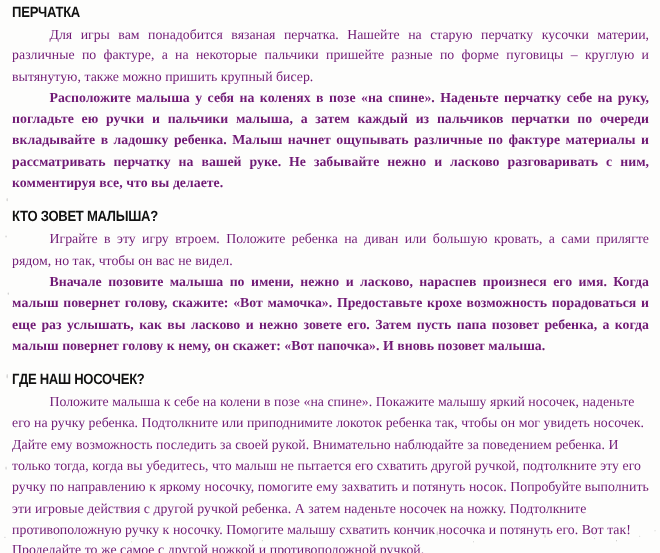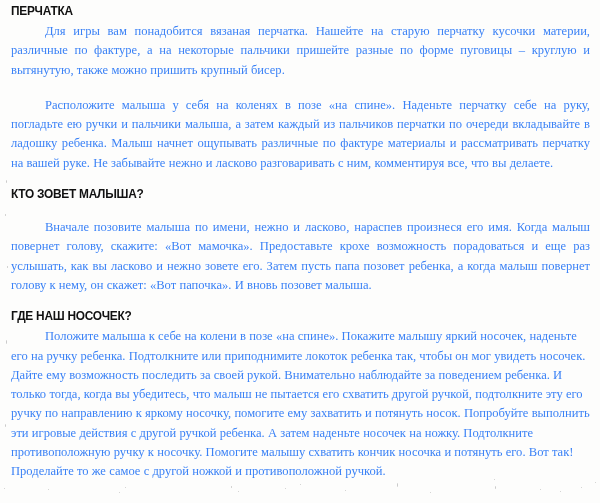--- a/index.html
+++ b/index.html
@@ -44,30 +44,30 @@
     margin: 0;
     white-space: nowrap;
   }
 
   .heading.h-first { margin-top: 2px; }
   .heading.h-next  { margin-top: 13px; }
 
   .para {
     font-size: 12.55px;
     line-height: 19.3px;
-    color: #3b82f6;
+    color: #701a75;
     text-align: justify;
     text-justify: inter-word;
     margin: 0;
     text-indent: 34px;
     hyphens: none;
     word-spacing: 0.1px;
   }
   .para.first-after-heading { margin-top: 3px; }
-  .para.follow { margin-top: 16px; }
+  .para.follow { margin-top: 0px; font-weight: bold; }
 
   .para:last-child { text-align: left; }
 
   
   .para { }
 
   .speckles {
     position: absolute;
     inset: 0;
     pointer-events: none;
@@ -83,20 +83,21 @@
 <body>
 
 <div class="page">
   <div class="content">
 
     <h2 class="heading h-first">ПЕРЧАТКА</h2>
     <p class="para first-after-heading">Для игры вам понадобится вязаная перчатка. Нашейте на старую перчатку кусочки материи, различные по фактуре, а на некоторые пальчики пришейте разные по форме пуговицы – круглую и вытянутую, также можно пришить крупный бисер.</p>
     <p class="para follow">Расположите малыша у себя на коленях в позе «на спине». Наденьте перчатку себе на руку, погладьте ею ручки и пальчики малыша, а затем каждый из пальчиков перчатки по очереди вкладывайте в ладошку ребенка. Малыш начнет ощупывать различные по фактуре материалы и рассматривать перчатку на вашей руке. Не забывайте нежно и ласково разговаривать с ним, комментируя все, что вы делаете.</p>
 
     <h2 class="heading h-next">КТО ЗОВЕТ МАЛЫША?</h2>
+    <p class="para first-after-heading">Играйте в эту игру втроем. Положите ребенка на диван или большую кровать, а сами прилягте рядом, но так, чтобы он вас не видел.</p>
     <p class="para follow">Вначале позовите малыша по имени, нежно и ласково, нараспев произнеся его имя. Когда малыш повернет голову, скажите: «Вот мамочка». Предоставьте крохе возможность порадоваться и еще раз услышать, как вы ласково и нежно зовете его. Затем пусть папа позовет ребенка, а когда малыш повернет голову к нему, он скажет: «Вот папочка». И вновь позовет малыша.</p>
 
     <h2 class="heading h-next">ГДЕ НАШ НОСОЧЕК?</h2>
     <p class="para first-after-heading">Положите малыша к себе на колени в позе «на спине». Покажите малышу яркий носочек, наденьте его на ручку ребенка. Подтолкните или приподнимите локоток ребенка так, чтобы он мог увидеть носочек. Дайте ему возможность последить за своей рукой. Внимательно наблюдайте за поведением ребенка. И только тогда, когда вы убедитесь, что малыш не пытается его схватить другой ручкой, подтолкните эту его ручку по направлению к яркому носочку, помогите ему захватить и потянуть носок. Попробуйте выполнить эти игровые действия с другой ручкой ребенка. А затем наденьте носочек на ножку. Подтолкните противоположную ручку к носочку. Помогите малышу схватить кончик носочка и потянуть его. Вот так! Проделайте то же самое с другой ножкой и противоположной ручкой.</p>
 
   </div>
 
   <div class="speckles">
     <span class="sp" style="left:6px;  top:180px; width:1px; height:3px;"></span>
     <span class="sp" style="left:5px;  top:214px; width:1px; height:2px;"></span>

